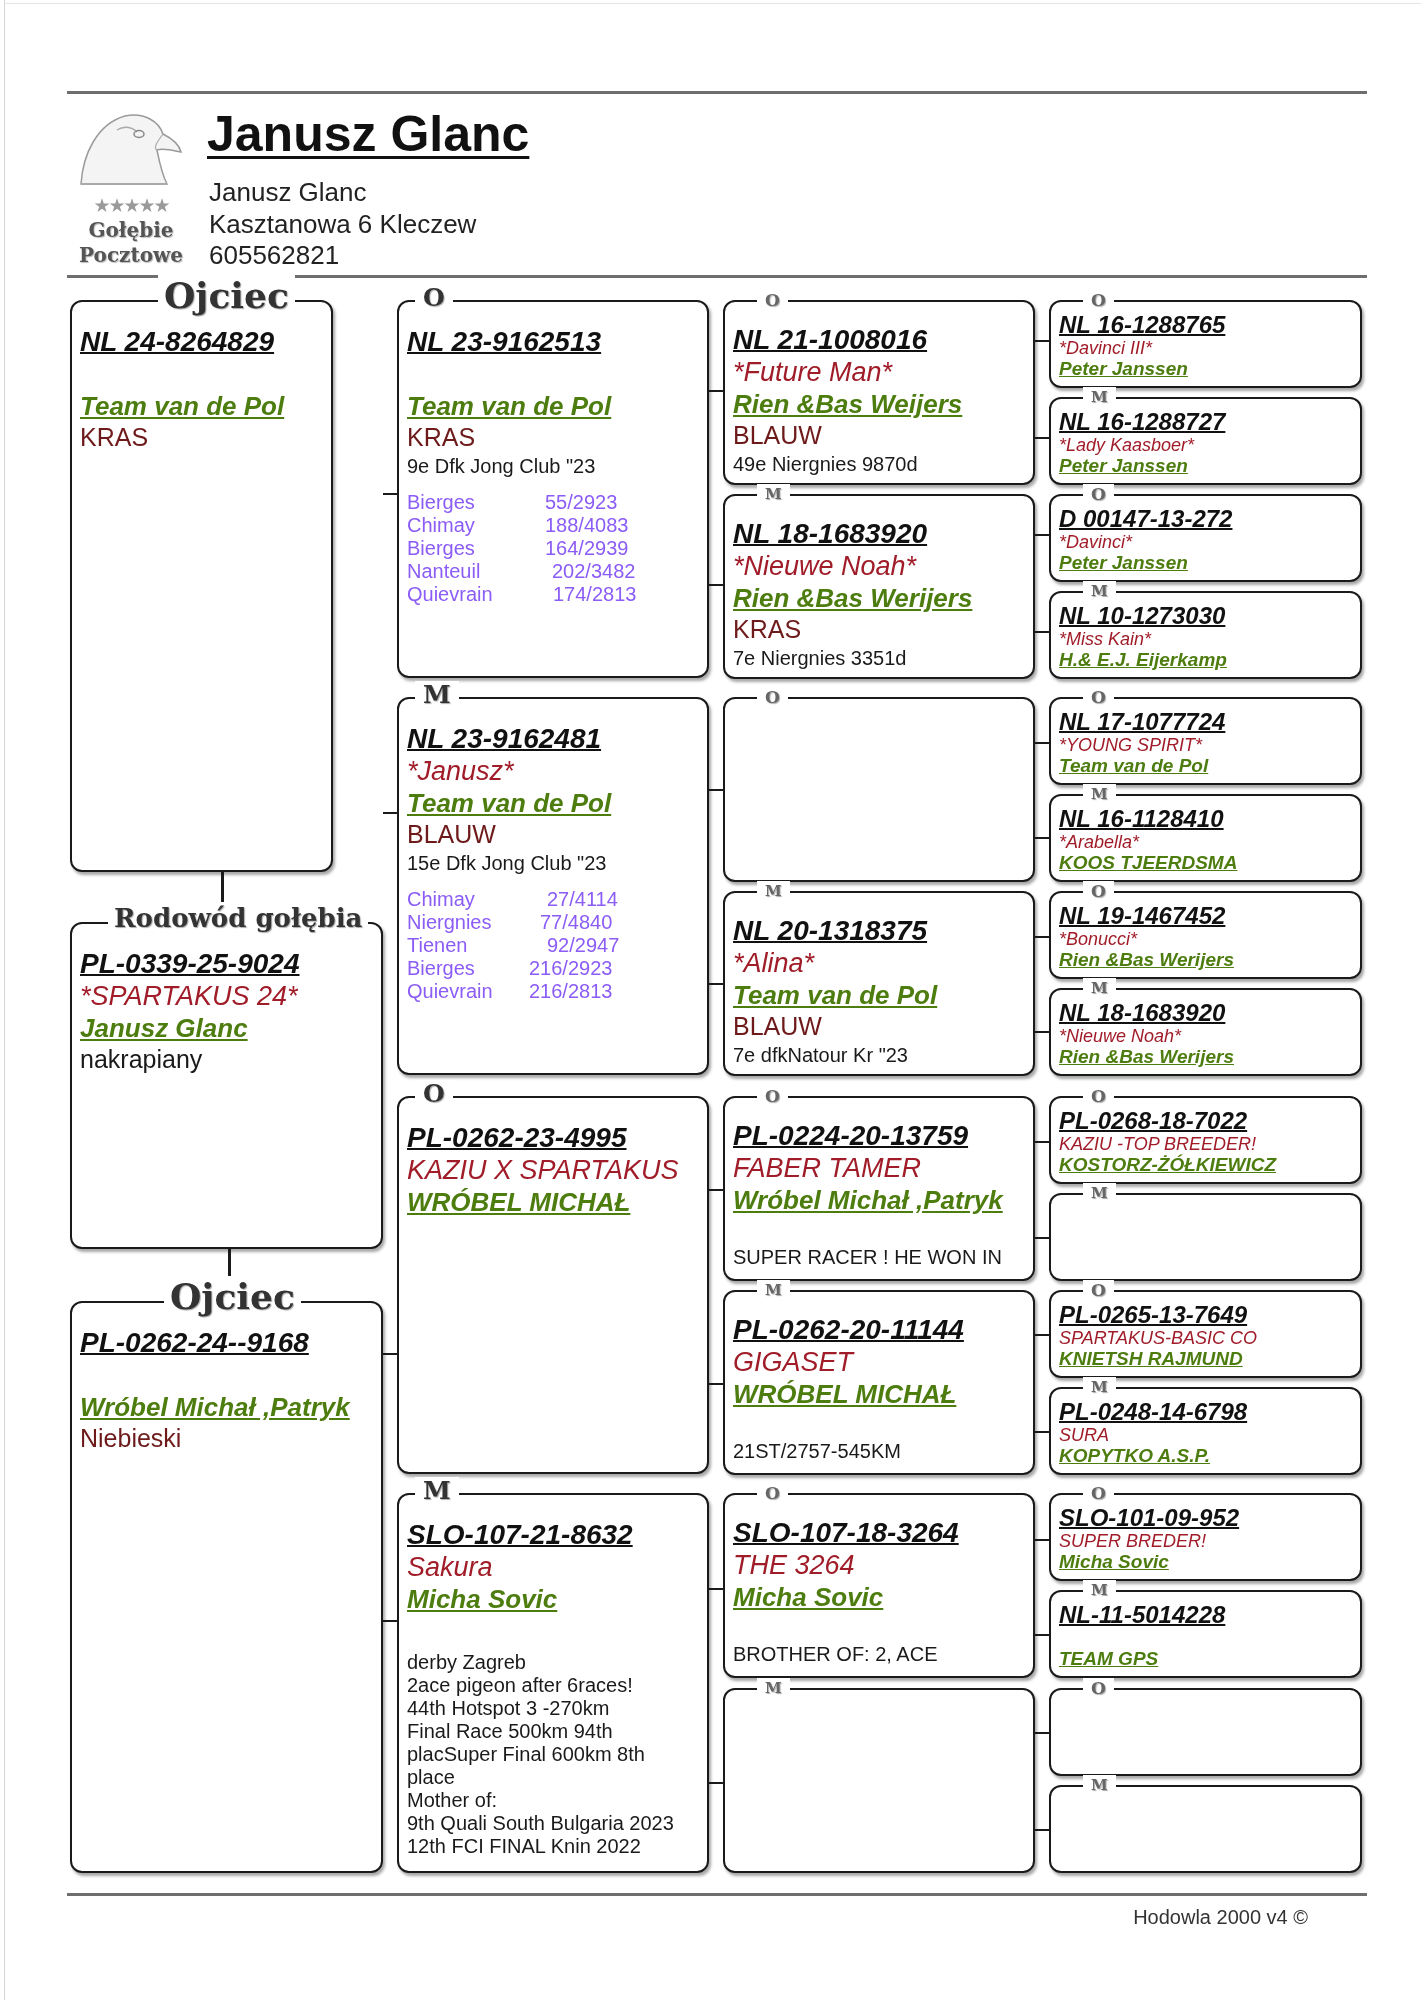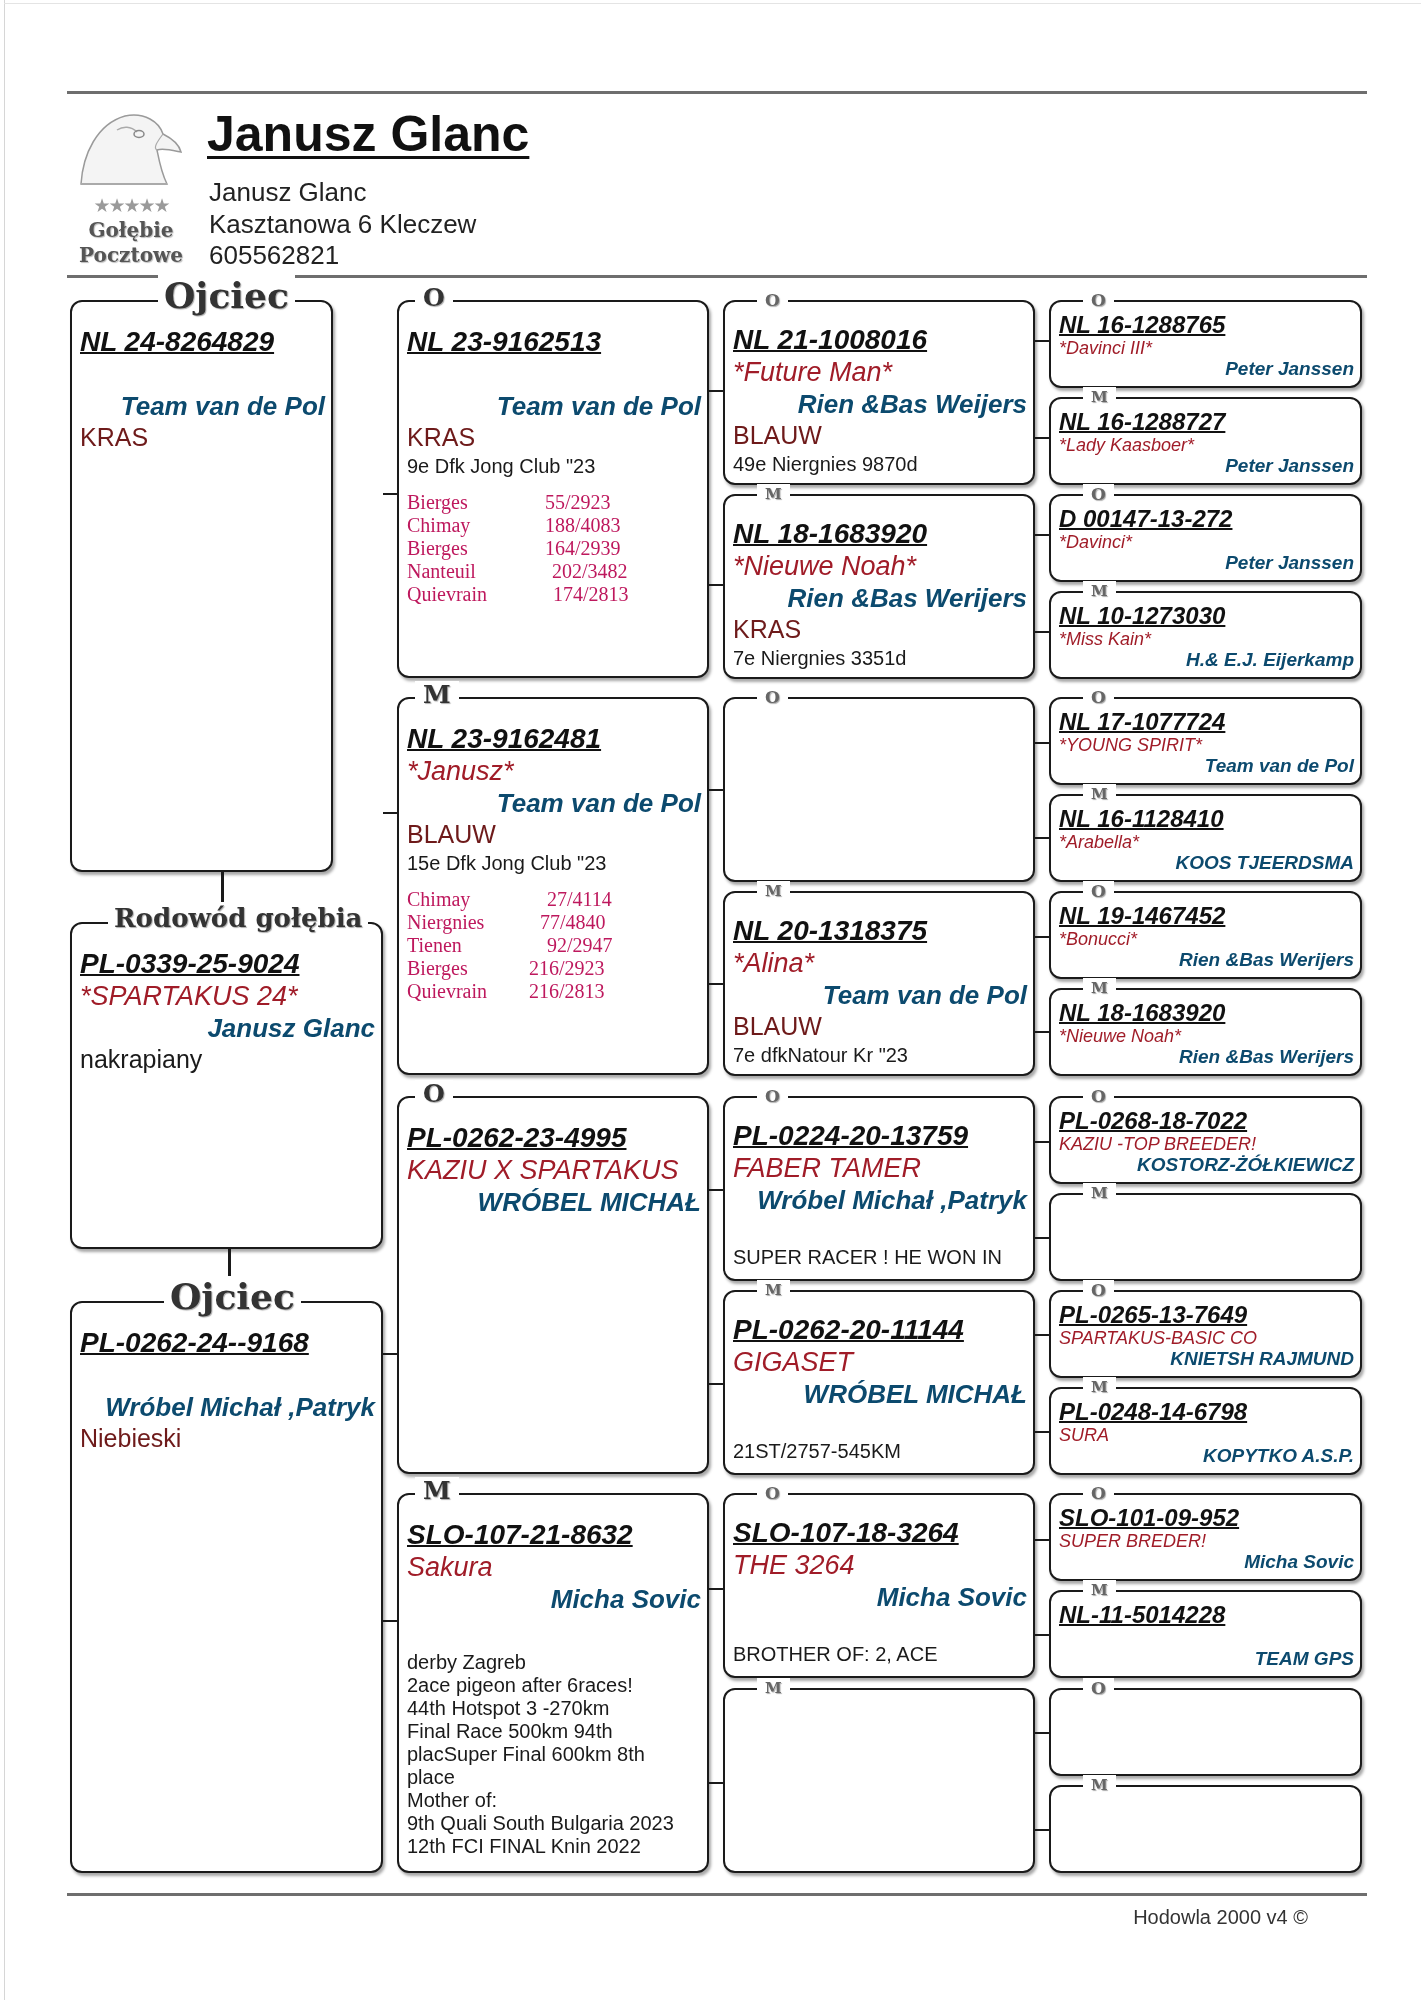--- a/index.html
+++ b/index.html
@@ -24,26 +24,26 @@
   .legend.sm { font-size:17px; top:-12px; line-height:20px; left:32px; padding:0 8px; color:#666; }
   .legend.sm.m { font-size:15px; }
   .inner { position:absolute; left:8px; right:6px; }
 
   .ring { font-weight:bold; font-style:italic; text-decoration:underline; color:#111; white-space:nowrap; }
   .ring.l { font-size:28px; line-height:32px; text-decoration-thickness:2px; }
   .ring.s { font-size:24px; line-height:26px; text-decoration-thickness:2px; }
   .pname { font-style:italic; color:#a01c28; white-space:nowrap; }
   .pname.l { font-size:27px; line-height:32px; }
   .pname.s { font-size:18px; line-height:20px; }
-  .breeder { font-weight:bold; font-style:italic; color:#0c4a6e; white-space:nowrap;text-align:right; }
+  .breeder { font-weight:bold; font-style:italic; color:#4d7c0f; text-decoration:underline; white-space:nowrap; }
   .breeder.l { font-size:26px; line-height:32px; }
   .breeder.s { font-size:19px; line-height:22px; }
   .color { color:#6e1a1a; font-size:25px; line-height:31px; }
   .note { color:#1a1a1a; font-size:20px; line-height:26px; white-space:nowrap; }
-  .results { color:#be185d; font-size:20px; line-height:23px;font-family:Liberation Serif, serif; }
+  .results { color:#8b5cf6; font-size:20px; line-height:23px; }
   .res-row { position:relative; height:23px; white-space:nowrap; }
   .res-row .v { position:absolute; }
   .desc { color:#1a1a1a; font-size:20px; line-height:23px; }
 
   .line { position:absolute; background:#1a1a1a; }
   .footer { position:absolute; right:113px; top:1906px; font-size:20px; color:#333; }
 </style>
 </head>
 <body>
 

